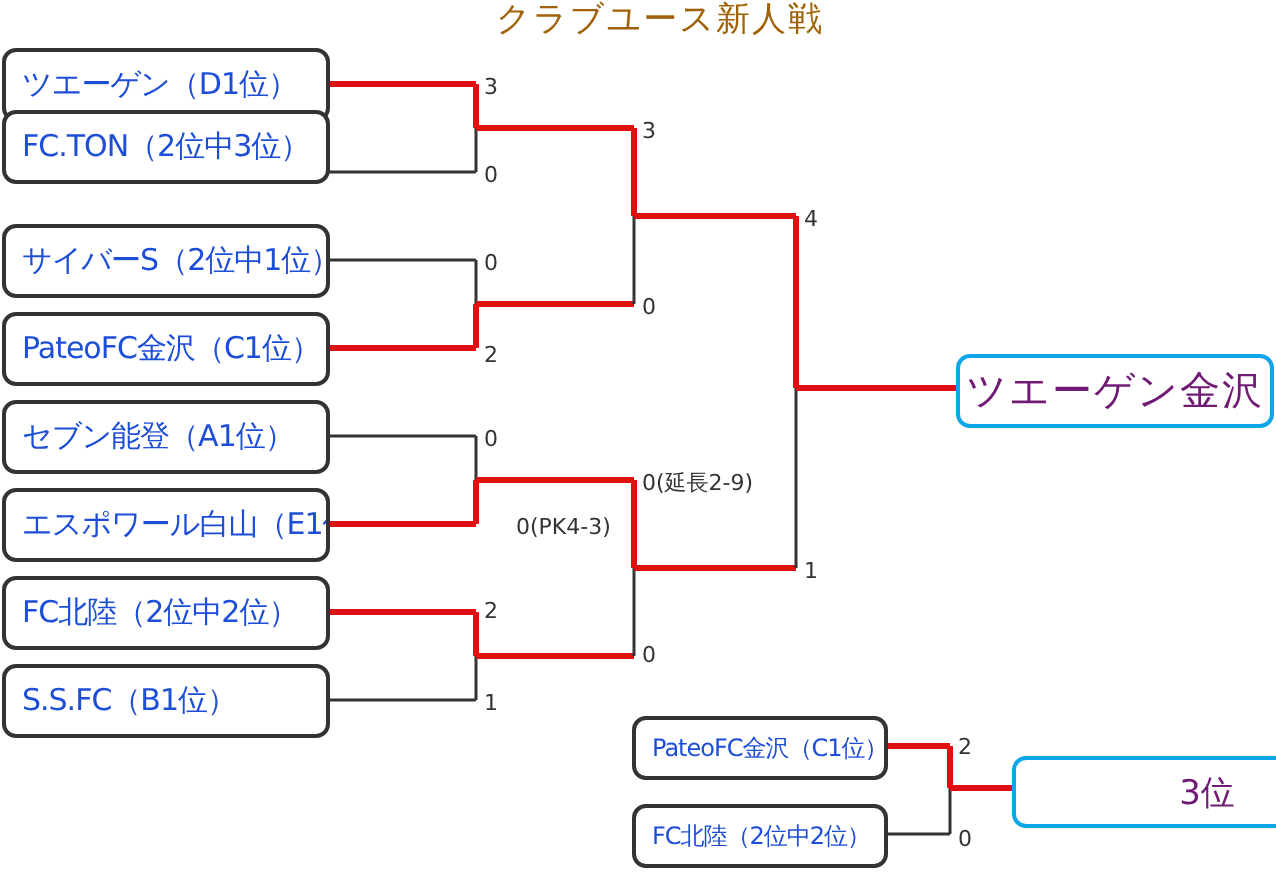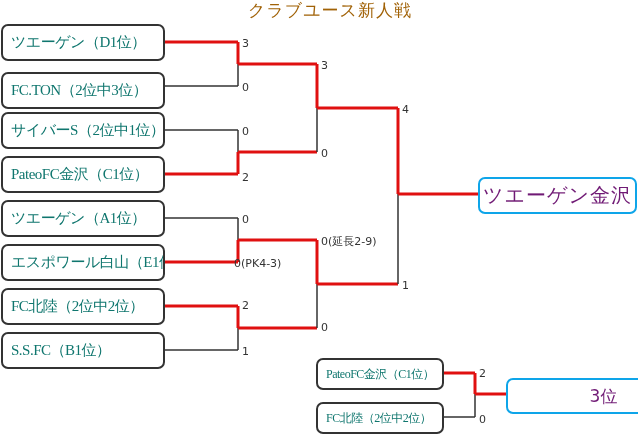--- a/index.html
+++ b/index.html
@@ -3,21 +3,21 @@
 <meta charset="utf-8">
 <style>
   html, body { margin: 0; padding: 0; background: #ffffff; }
   body { width: 638px; height: 441px; position: relative; overflow: hidden;
          font-family: "DejaVu Sans", "Liberation Sans", sans-serif; }
   .title { position: absolute; left: 200px; top: 0px; width: 260px; text-align: center;
            font-size: 17px; color: #a16207; line-height: 20px; letter-spacing: 1px; }
   .team { position: absolute; left: 1px; width: 152px; height: 33px; border: 2px solid #333;
           border-radius: 7px; background: #fff; box-sizing: content-box;
           display: flex; align-items: center; padding-left: 8px;
-          font-size: 15px; color: #0f766e; white-space: nowrap; overflow: hidden; letter-spacing: -0.5px; font-family: Liberation Serif, serif; }
+          font-size: 15px; color: #1d4ed8; white-space: nowrap; overflow: hidden; letter-spacing: -0.5px; }
   .team.small { left: 316px; width: 116px; height: 28px; font-size: 12px; padding-left: 8px; }
   .result { position: absolute; border: 2px solid #0ea5e9; border-radius: 7px; background: #fff;
             color: #701a75; display: flex; align-items: center; justify-content: center; white-space: nowrap; }
   .champ { left: 478px; top: 177px; width: 155px; height: 33px; font-size: 20px; letter-spacing: 1px; }
   .third { left: 506px; top: 378px; width: 127px; height: 32px; font-size: 17px; padding-left: 32px; }
   .score { position: absolute; font-size: 11px; color: #333; line-height: 12px; white-space: nowrap; }
   svg.lines { position: absolute; left: 0; top: 0; }
 </style>
 </head>
 <body>
@@ -79,34 +79,34 @@
   <g>
     <line x1="444" y1="373" x2="475" y2="373" stroke="#e01010" stroke-width="3"></line>
     <line x1="444" y1="417" x2="475" y2="417" stroke="#333" stroke-width="1.5"></line>
     <line x1="475" y1="373" x2="475" y2="394" stroke="#e01010" stroke-width="3"></line>
     <line x1="475" y1="394" x2="475" y2="417" stroke="#333" stroke-width="1.5"></line>
     <line x1="475" y1="394" x2="506" y2="394" stroke="#e01010" stroke-width="3"></line>
   </g>
 </svg>
 
 <div class="team" style="top:24px">ツエーゲン（D1位）</div>
-<div class="team" style="top:72px">FC.TON（2位中3位）</div>
+<div class="team" style="top:55px">FC.TON（2位中3位）</div>
 <div class="team" style="top:112px">サイバーS（2位中1位）</div>
 <div class="team" style="top:156px">PateoFC金沢（C1位）</div>
-<div class="team" style="top:200px">ツエーゲン（A1位）</div>
+<div class="team" style="top:200px">セブン能登（A1位）</div>
 <div class="team" style="top:244px">エスポワール白山（E1位）</div>
 <div class="team" style="top:288px">FC北陸（2位中2位）</div>
 <div class="team" style="top:332px">S.S.FC（B1位）</div>
 
 <span class="score" style="left:242px;top:38px">3</span>
 <span class="score" style="left:242px;top:82px">0</span>
 <span class="score" style="left:242px;top:126px">0</span>
 <span class="score" style="left:242px;top:172px">2</span>
 <span class="score" style="left:242px;top:214px">0</span>
-<span class="score" style="left:234px;top:258px">0(PK4-3)</span>
+<span class="score" style="left:258px;top:258px">0(PK4-3)</span>
 <span class="score" style="left:242px;top:300px">2</span>
 <span class="score" style="left:242px;top:346px">1</span>
 
 <span class="score" style="left:321px;top:60px">3</span>
 <span class="score" style="left:321px;top:148px">0</span>
 <span class="score" style="left:321px;top:236px">0(延長2-9)</span>
 <span class="score" style="left:321px;top:322px">0</span>
 
 <span class="score" style="left:402px;top:104px">4</span>
 <span class="score" style="left:402px;top:280px">1</span>

